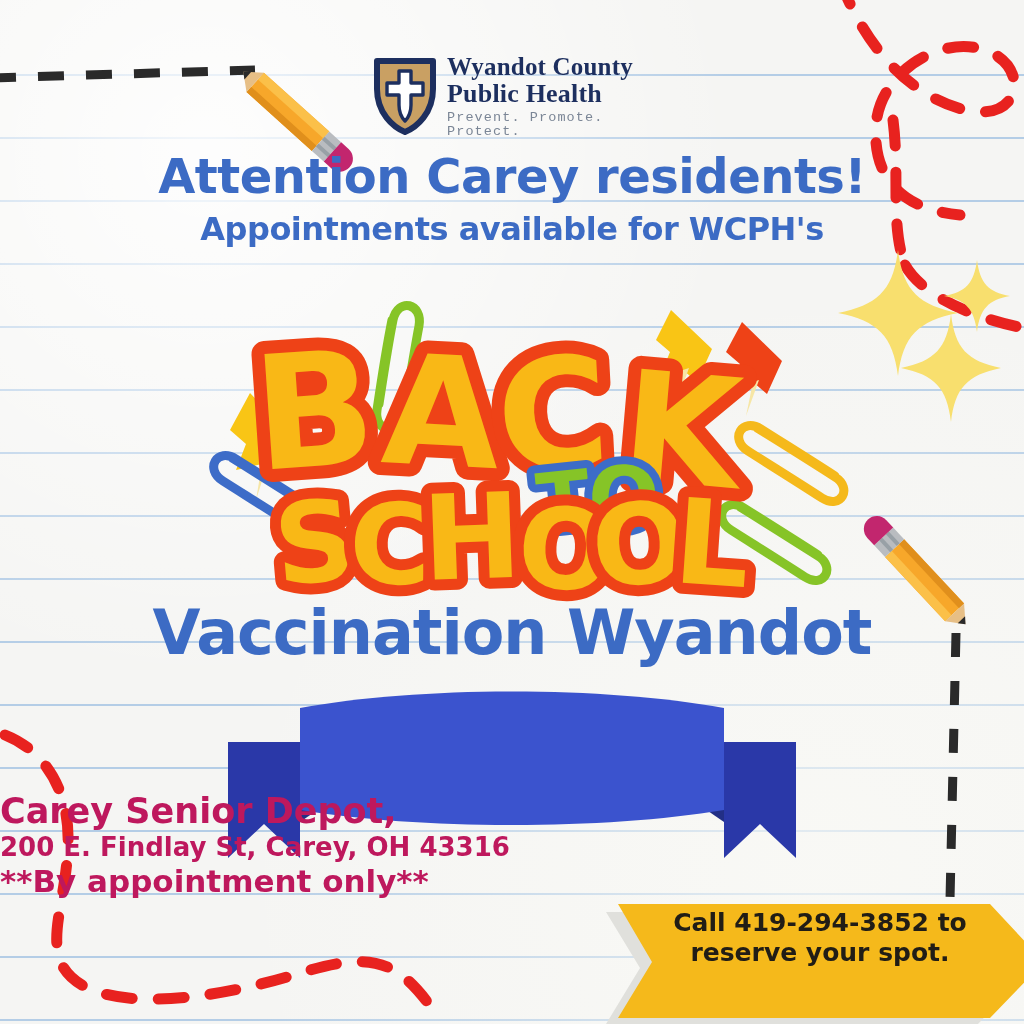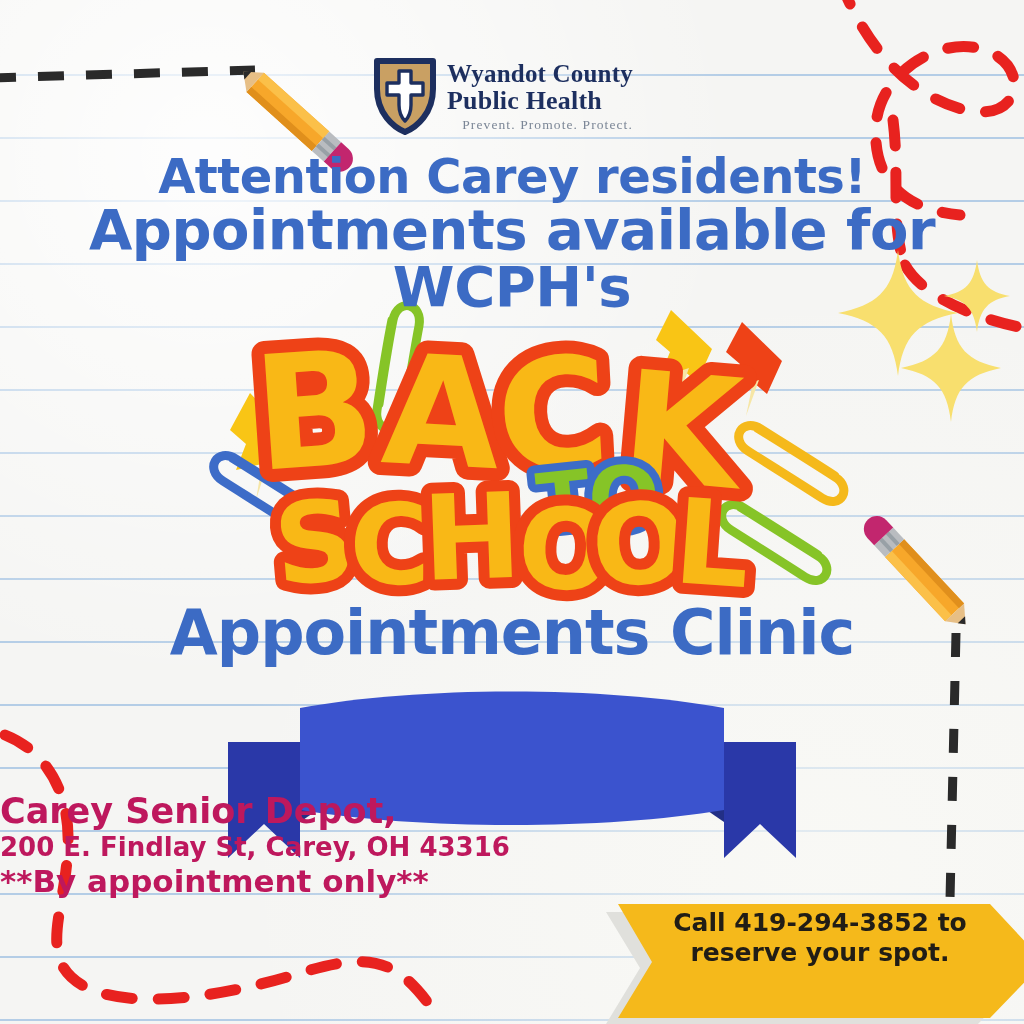--- a/index.html
+++ b/index.html
@@ -41,34 +41,34 @@
     display:flex;align-items:center;gap:10px;
   }
   #logo-shield{width:64px;height:80px;flex:0 0 auto;}
   #logo-text{display:flex;flex-direction:column;line-height:1;padding-top:2px;}
   #logo-l1,#logo-l2{
     font-family:"Liberation Serif", serif;font-weight:bold;
     color:#1d2f5f;font-size:25px;letter-spacing:.2px;
   }
   #logo-l2{font-size:26px;margin-top:2px;}
   #logo-l3{
-    font-family:Liberation Serif, serif;color:#7b8696;
-    font-size:13.5px;letter-spacing:1.1px;margin-top:4px;text-align:right;
+    font-family:Liberation Mono, monospace;color:#7b8696;
+    font-size:13.5px;letter-spacing:1.1px;margin-top:4px;
   }
 
   
   #headline{
     position:absolute;left:0;top:152px;width:1024px;text-align:center;
     color:#3c6bc4;font-weight:bold;line-height:1.02;
     font-family:"DejaVu Sans", sans-serif;
     letter-spacing:-.5px;
   }
   #headline .hl{display:block;}
   #hl-1{font-size:48px;}
-  #hl-2{font-size:56px;}
+  #hl-2{font-size:32px;margin-top:12px;}
 
   
   #subtitle{
     position:absolute;left:0;top:596px;width:1024px;text-align:center;
     color:#3c6bc4;font-weight:bold;font-size:62px;
     font-family:"DejaVu Sans", sans-serif;letter-spacing:-1px;
   }
   #ribbon-date{
     position:absolute;left:0;top:700px;width:1024px;text-align:center;
     color:#ffffff;font-size:44px;font-family:"DejaVu Sans", sans-serif;
@@ -257,21 +257,21 @@
       <text class="wa" x="672" y="582" font-size="118" fill="#f9b816" transform="rotate(4 672 582)">L</text>
     </g>
   </svg>
 
   <div style="position:absolute;width:0;height:0;overflow:hidden;">
     
     
     
   </div>
 
-  <div id="subtitle">Appointments Clinic</div>
+  <div id="subtitle">Vaccination Wyandot</div>
 
   <svg class="svg-layer" id="ribbon-svg" viewBox="0 0 1024 1024">
 
     <path d="M 228 742 L 300 742 L 300 858 L 264 824 L 228 858 Z" fill="#2a38a8"></path>
 
     <path d="M 796 742 L 724 742 L 724 858 L 760 824 L 796 858 Z" fill="#2a38a8"></path>
 
     <path d="M 300 742 L 300 822 L 332 800 Z" fill="#222f86"></path>
     <path d="M 724 742 L 724 822 L 692 800 Z" fill="#222f86"></path>
 

